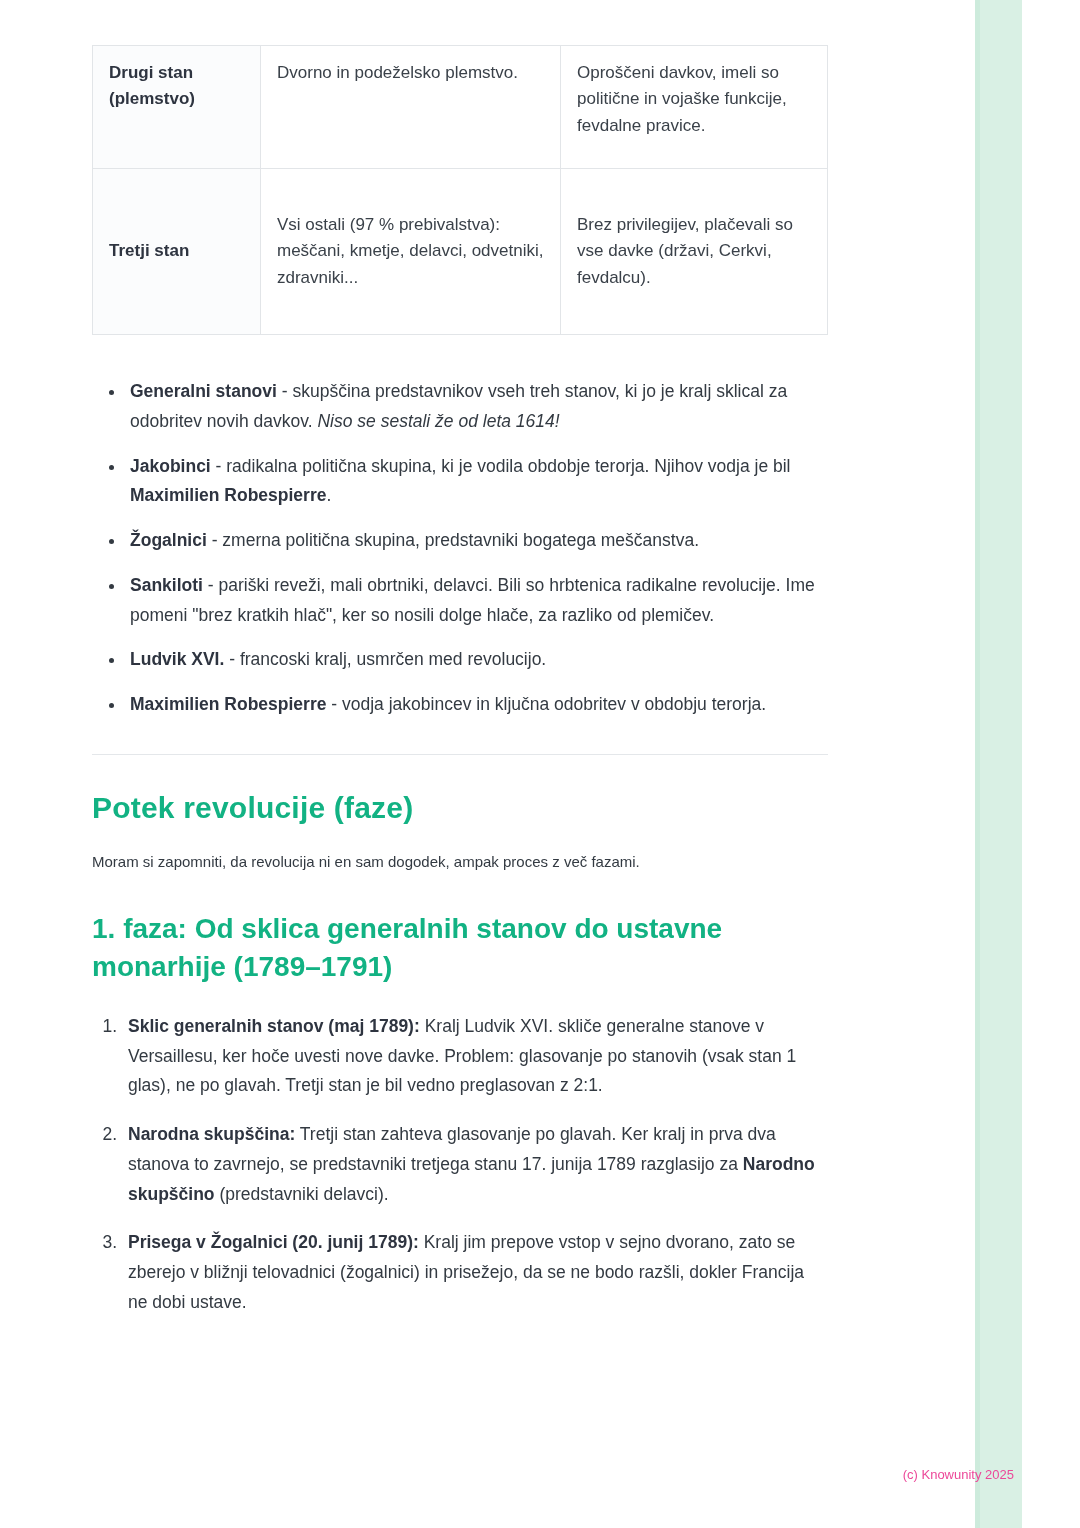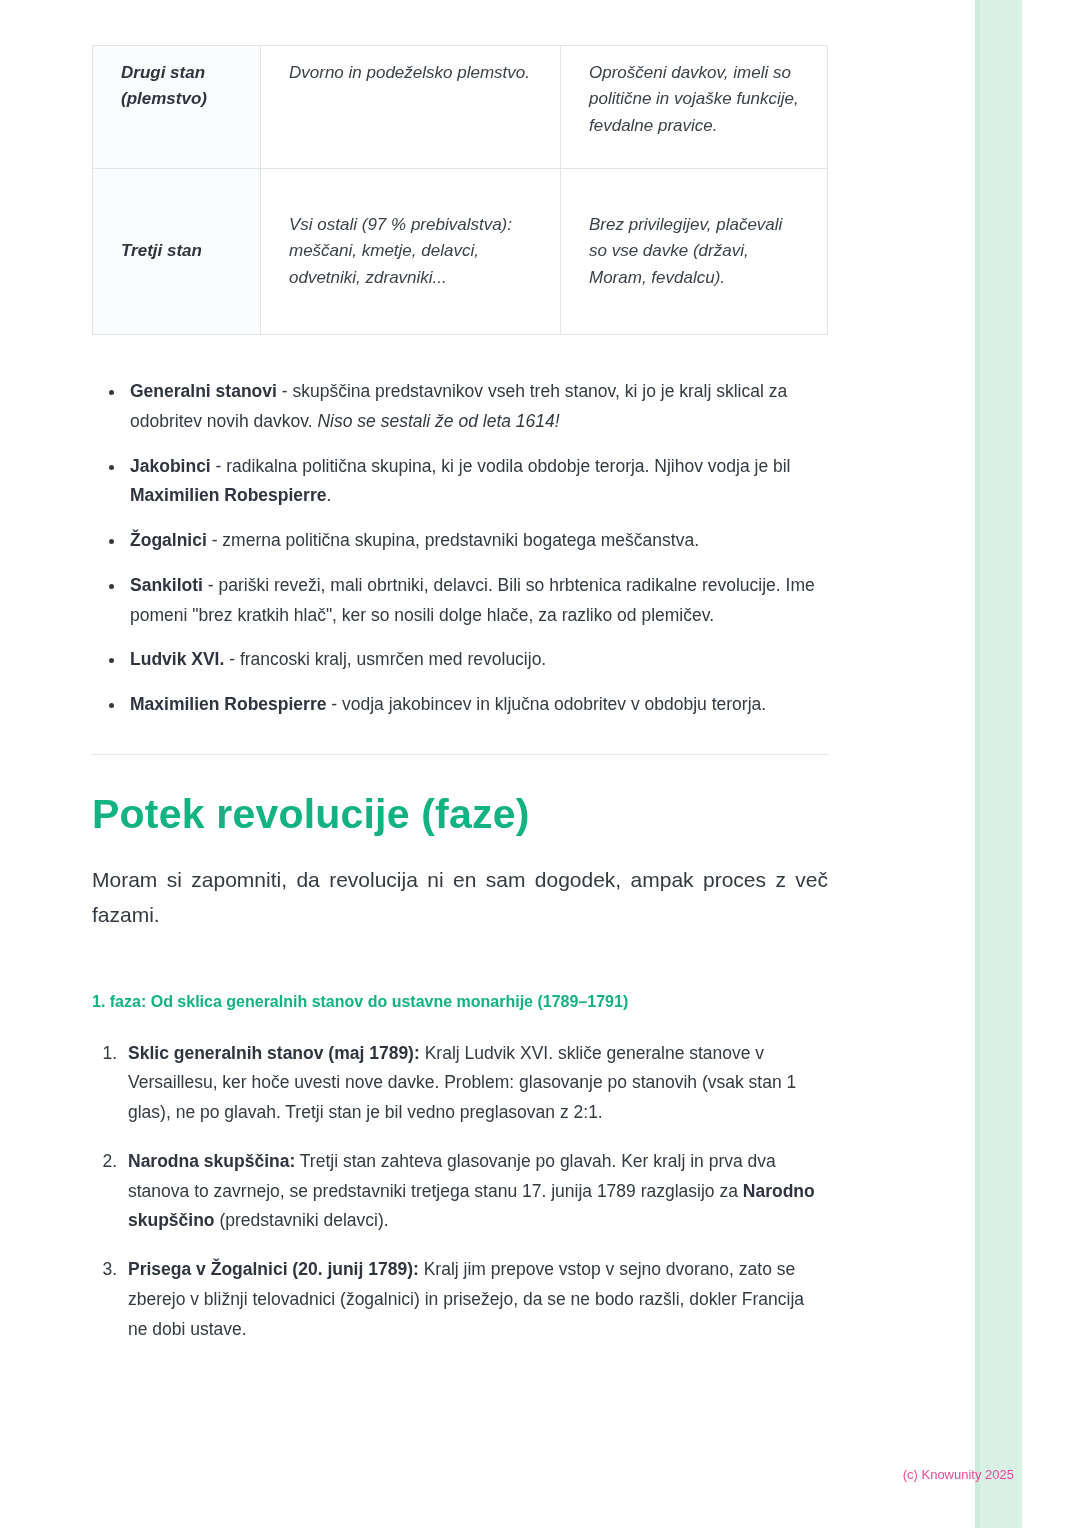--- a/index.html
+++ b/index.html
@@ -28,23 +28,22 @@
   
   table.estates {
     width: 100%;
     border-collapse: collapse;
     font-size: 17px;
     line-height: 1.55;
     color: #3a4149;
   }
   table.estates td {
     border: 1px solid #e2e5e8;
-    padding: 14px 28px;
+    padding: 14px 16px;
     background: #ffffff;
-    font-style: italic;
   }
   table.estates td.c1 {
     width: 168px;
     font-weight: 700;
     color: #2e3440;
     background: #fbfcfd;
   }
   table.estates td.c2 { width: 300px; }
   table.estates tr.r1 td { vertical-align: top; height: 123px; }
   table.estates tr.r2 td { vertical-align: middle; height: 166px; }
@@ -62,35 +61,35 @@
   }
   
   hr.divider {
     border: none;
     border-top: 1px solid #e4e7ea;
     margin: 34px 0 0 0;
   }
   
   h2.section-title {
     margin-top: 36px;
-    font-size: 41px;
+    font-size: 30px;
     font-weight: 700;
     color: #12b283;
     letter-spacing: 0.2px;
   }
   p.intro {
     margin-top: 24px;
-    font-size: 21px;
+    font-size: 15px;
     line-height: 1.7;
     text-align: justify;
     color: #333a42;
   }
   h3.phase-title {
-    margin-top: 58px;
-    font-size: 16px;
+    margin-top: 36px;
+    font-size: 28px;
     font-weight: 700;
     line-height: 1.35;
     color: #12b283;
   }
   ol.steps {
     margin: 26px 0 0 0;
     padding-left: 30px;
     font-size: 17.5px;
     line-height: 1.7;
     color: #333a42;
@@ -120,21 +119,21 @@
   <table class="estates">
     <tbody>
       <tr class="r1">
         <td class="c1">Drugi stan (plemstvo)</td>
         <td class="c2">Dvorno in podeželsko plemstvo.</td>
         <td class="c3">Oproščeni davkov, imeli so politične in vojaške funkcije, fevdalne pravice.</td>
       </tr>
       <tr class="r2">
         <td class="c1">Tretji stan</td>
         <td class="c2">Vsi ostali (97 % prebivalstva): meščani, kmetje, delavci, odvetniki, zdravniki...</td>
-        <td class="c3">Brez privilegijev, plačevali so vse davke (državi, Moram, fevdalcu).</td>
+        <td class="c3">Brez privilegijev, plačevali so vse davke (državi, Cerkvi, fevdalcu).</td>
       </tr>
     </tbody>
   </table>
 
   <ul class="glossary">
     <li><span class="b">Generalni stanovi</span><span> - skupščina predstavnikov vseh treh stanov, ki jo je kralj sklical za odobritev novih davkov. </span><span class="i">Niso se sestali že od leta 1614!</span></li>
     <li><span class="b">Jakobinci</span><span> - radikalna politična skupina, ki je vodila obdobje terorja. Njihov vodja je bil </span><span class="b">Maximilien Robespierre</span><span>.</span></li>
     <li><span class="b">Žogalnici</span><span> - zmerna politična skupina, predstavniki bogatega meščanstva.</span></li>
     <li><span class="b">Sankiloti</span><span> - pariški reveži, mali obrtniki, delavci. Bili so hrbtenica radikalne revolucije. Ime pomeni "brez kratkih hlač", ker so nosili dolge hlače, za razliko od plemičev.</span></li>
     <li><span class="b">Ludvik XVI.</span><span> - francoski kralj, usmrčen med revolucijo.</span></li>

